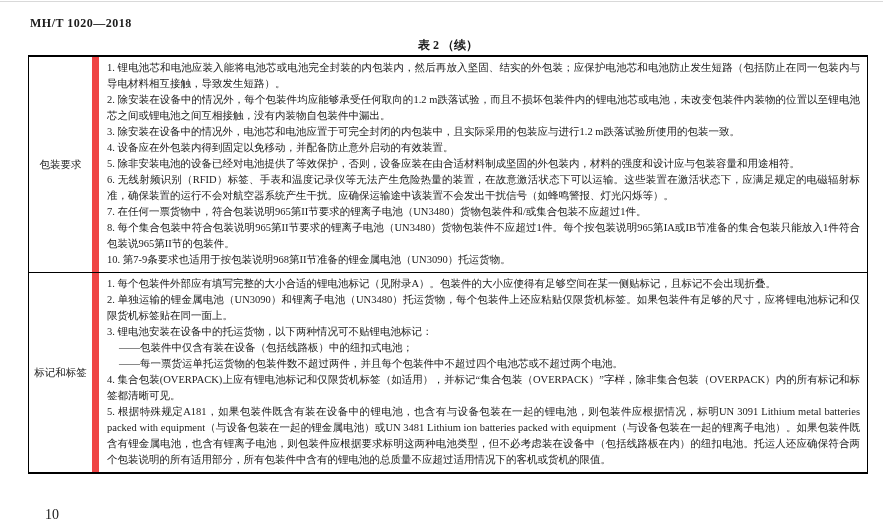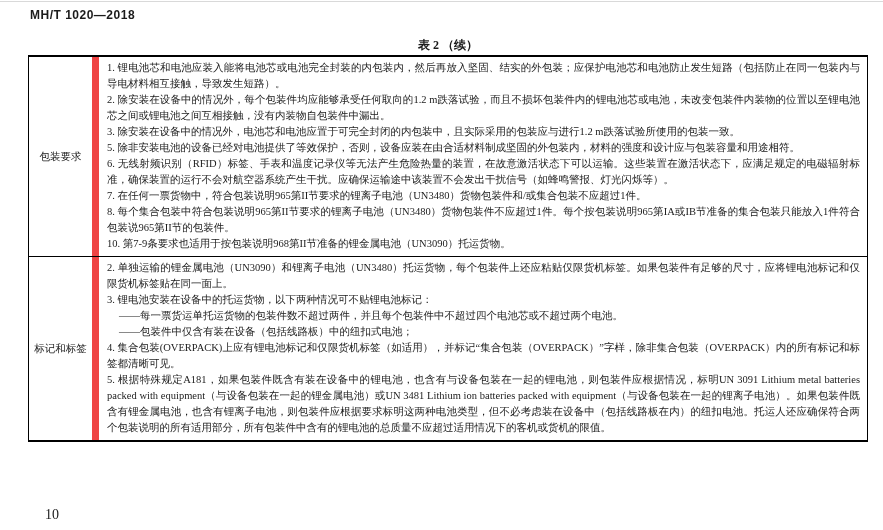--- a/index.html
+++ b/index.html
@@ -17,22 +17,22 @@
   }
   .scan-edge-top {
     position: absolute;
     left: 0; top: 1px;
     width: 100%; height: 1px;
     background: #d9d9d9;
   }
   .doc-header {
     position: absolute;
     left: 30px;
-    top: 8px;
-    font-family: Liberation Sans, sans-serif;
+    top: 16px;
+    font-family: Liberation Serif, serif;
     font-weight: bold;
     font-size: 12px;
     letter-spacing: 0.5px;
   }
   .table-title {
     position: absolute;
     left: 28px;
     top: 37px;
     width: 840px;
     text-align: center;
@@ -97,33 +97,35 @@
 
 <div class="table-title">表 2 （续）</div>
 
 <div class="std-table" id="std-table">
     <div class="trow">
       <div class="label-cell">包装要求</div>
       <div class="content-cell">
         <p class="item">1. 锂电池芯和电池应装入能将电池芯或电池完全封装的内包装内，然后再放入坚固、结实的外包装；应保护电池芯和电池防止发生短路（包括防止在同一包装内与导电材料相互接触，导致发生短路）。</p>
         <p class="item">2. 除安装在设备中的情况外，每个包装件均应能够承受任何取向的1.2 m跌落试验，而且不损坏包装件内的锂电池芯或电池，未改变包装件内装物的位置以至锂电池芯之间或锂电池之间互相接触，没有内装物自包装件中漏出。</p>
         <p class="item">3. 除安装在设备中的情况外，电池芯和电池应置于可完全封闭的内包装中，且实际采用的包装应与进行1.2 m跌落试验所使用的包装一致。</p>
+        <p class="item">4. 设备应在外包装内得到固定以免移动，并配备防止意外启动的有效装置。</p>
         <p class="item">5. 除非安装电池的设备已经对电池提供了等效保护，否则，设备应装在由合适材料制成坚固的外包装内，材料的强度和设计应与包装容量和用途相符。</p>
         <p class="item">6. 无线射频识别（RFID）标签、手表和温度记录仪等无法产生危险热量的装置，在故意激活状态下可以运输。这些装置在激活状态下，应满足规定的电磁辐射标准，确保装置的运行不会对航空器系统产生干扰。应确保运输途中该装置不会发出干扰信号（如蜂鸣警报、灯光闪烁等）。</p>
         <p class="item">7. 在任何一票货物中，符合包装说明965第II节要求的锂离子电池（UN3480）货物包装件和/或集合包装不应超过1件。</p>
         <p class="item">8. 每个集合包装中符合包装说明965第II节要求的锂离子电池（UN3480）货物包装件不应超过1件。每个按包装说明965第IA或IB节准备的集合包装只能放入1件符合包装说965第II节的包装件。</p>
         <p class="item">10. 第7-9条要求也适用于按包装说明968第II节准备的锂金属电池（UN3090）托运货物。</p>
       </div>
     </div>
     <div class="trow">
       <div class="label-cell">标记和标签</div>
       <div class="content-cell">
+        <p class="item">1. 每个包装件外部应有填写完整的大小合适的锂电池标记（见附录A）。包装件的大小应使得有足够空间在某一侧贴标记，且标记不会出现折叠。</p>
         <p class="item">2. 单独运输的锂金属电池（UN3090）和锂离子电池（UN3480）托运货物，每个包装件上还应粘贴仅限货机标签。如果包装件有足够的尺寸，应将锂电池标记和仅限货机标签贴在同一面上。</p>
         <p class="item">3. 锂电池安装在设备中的托运货物，以下两种情况可不贴锂电池标记：</p>
+        <p class="item sub">——包装件中仅含有装在设备（包括线路板）中的纽扣式电池；</p>
         <p class="item sub">——每一票货运单托运货物的包装件数不超过两件，并且每个包装件中不超过四个电池芯或不超过两个电池。</p>
-        <p class="item sub">——包装件中仅含有装在设备（包括线路板）中的纽扣式电池；</p>
         <p class="item">4. 集合包装(OVERPACK)上应有锂电池标记和仅限货机标签（如适用），并标记“集合包装（OVERPACK）”字样，除非集合包装（OVERPACK）内的所有标记和标签都清晰可见。</p>
         <p class="item">5. 根据特殊规定A181，如果包装件既含有装在设备中的锂电池，也含有与设备包装在一起的锂电池，则包装件应根据情况，标明UN 3091 Lithium metal batteries packed with equipment（与设备包装在一起的锂金属电池）或UN 3481 Lithium ion batteries packed with equipment（与设备包装在一起的锂离子电池）。如果包装件既含有锂金属电池，也含有锂离子电池，则包装件应根据要求标明这两种电池类型，但不必考虑装在设备中（包括线路板在内）的纽扣电池。托运人还应确保符合两个包装说明的所有适用部分，所有包装件中含有的锂电池的总质量不应超过适用情况下的客机或货机的限值。</p>
       </div>
     </div>
   </div>
 
 <div class="page-number">10</div>
 
 </body></html>

